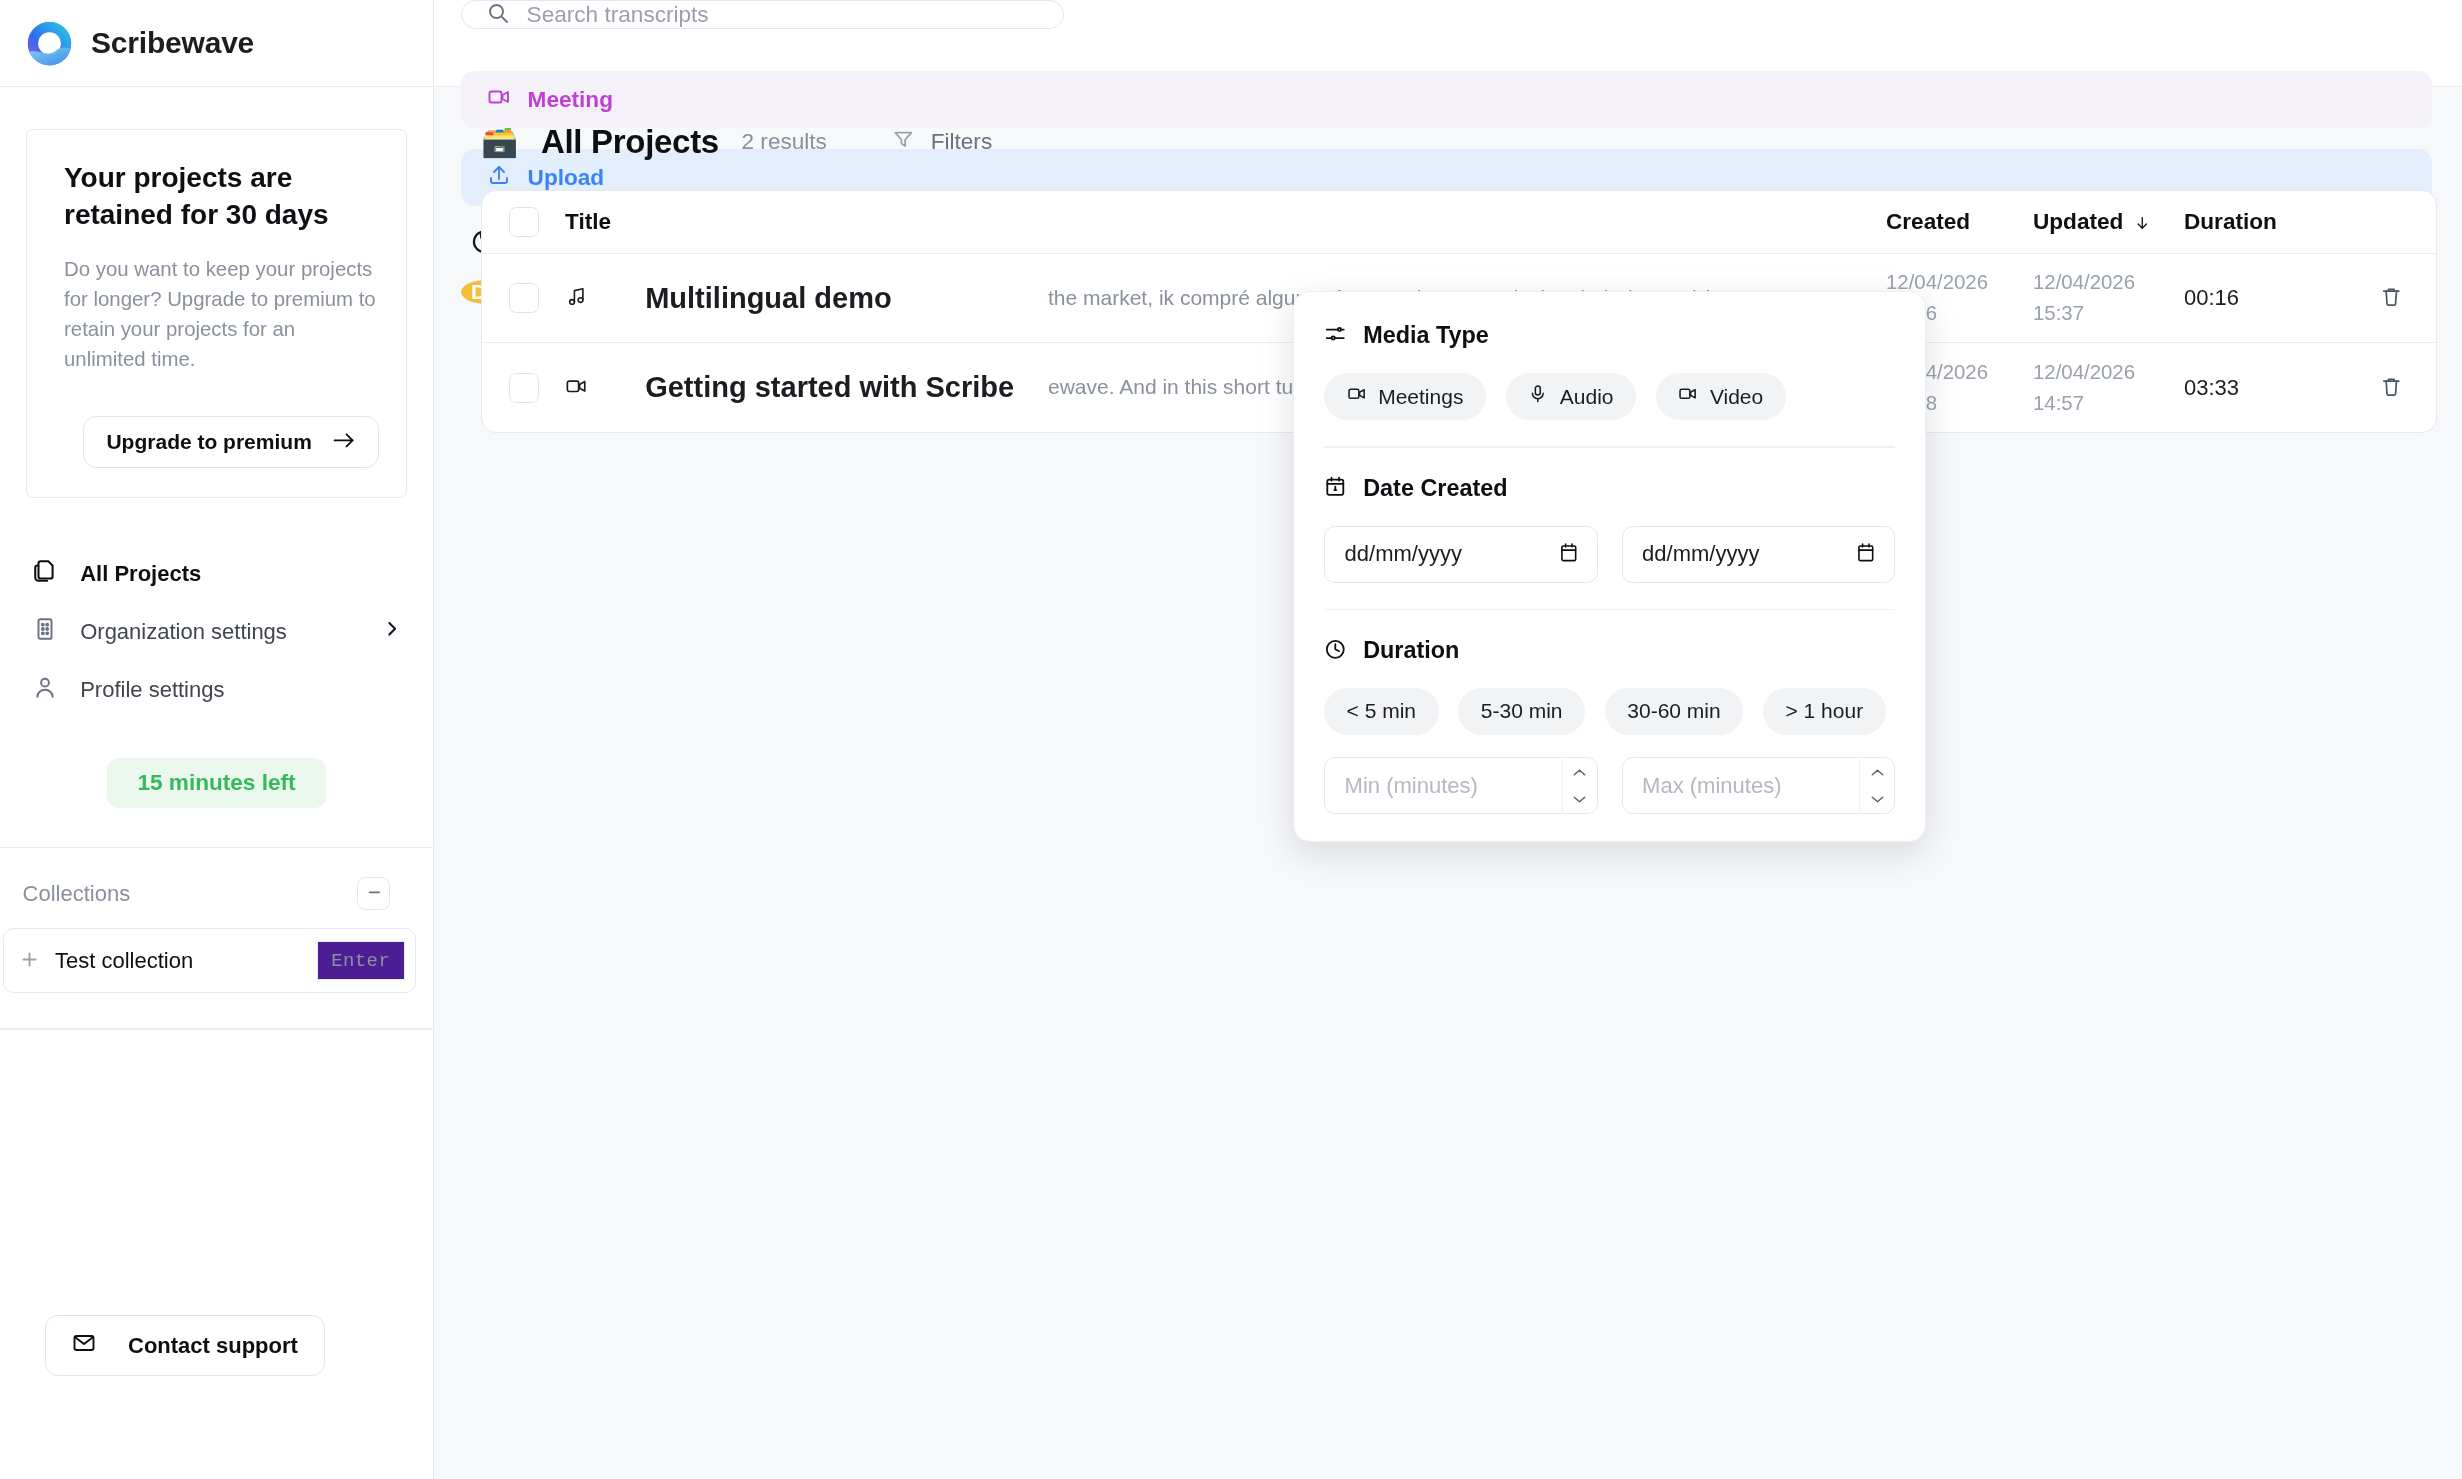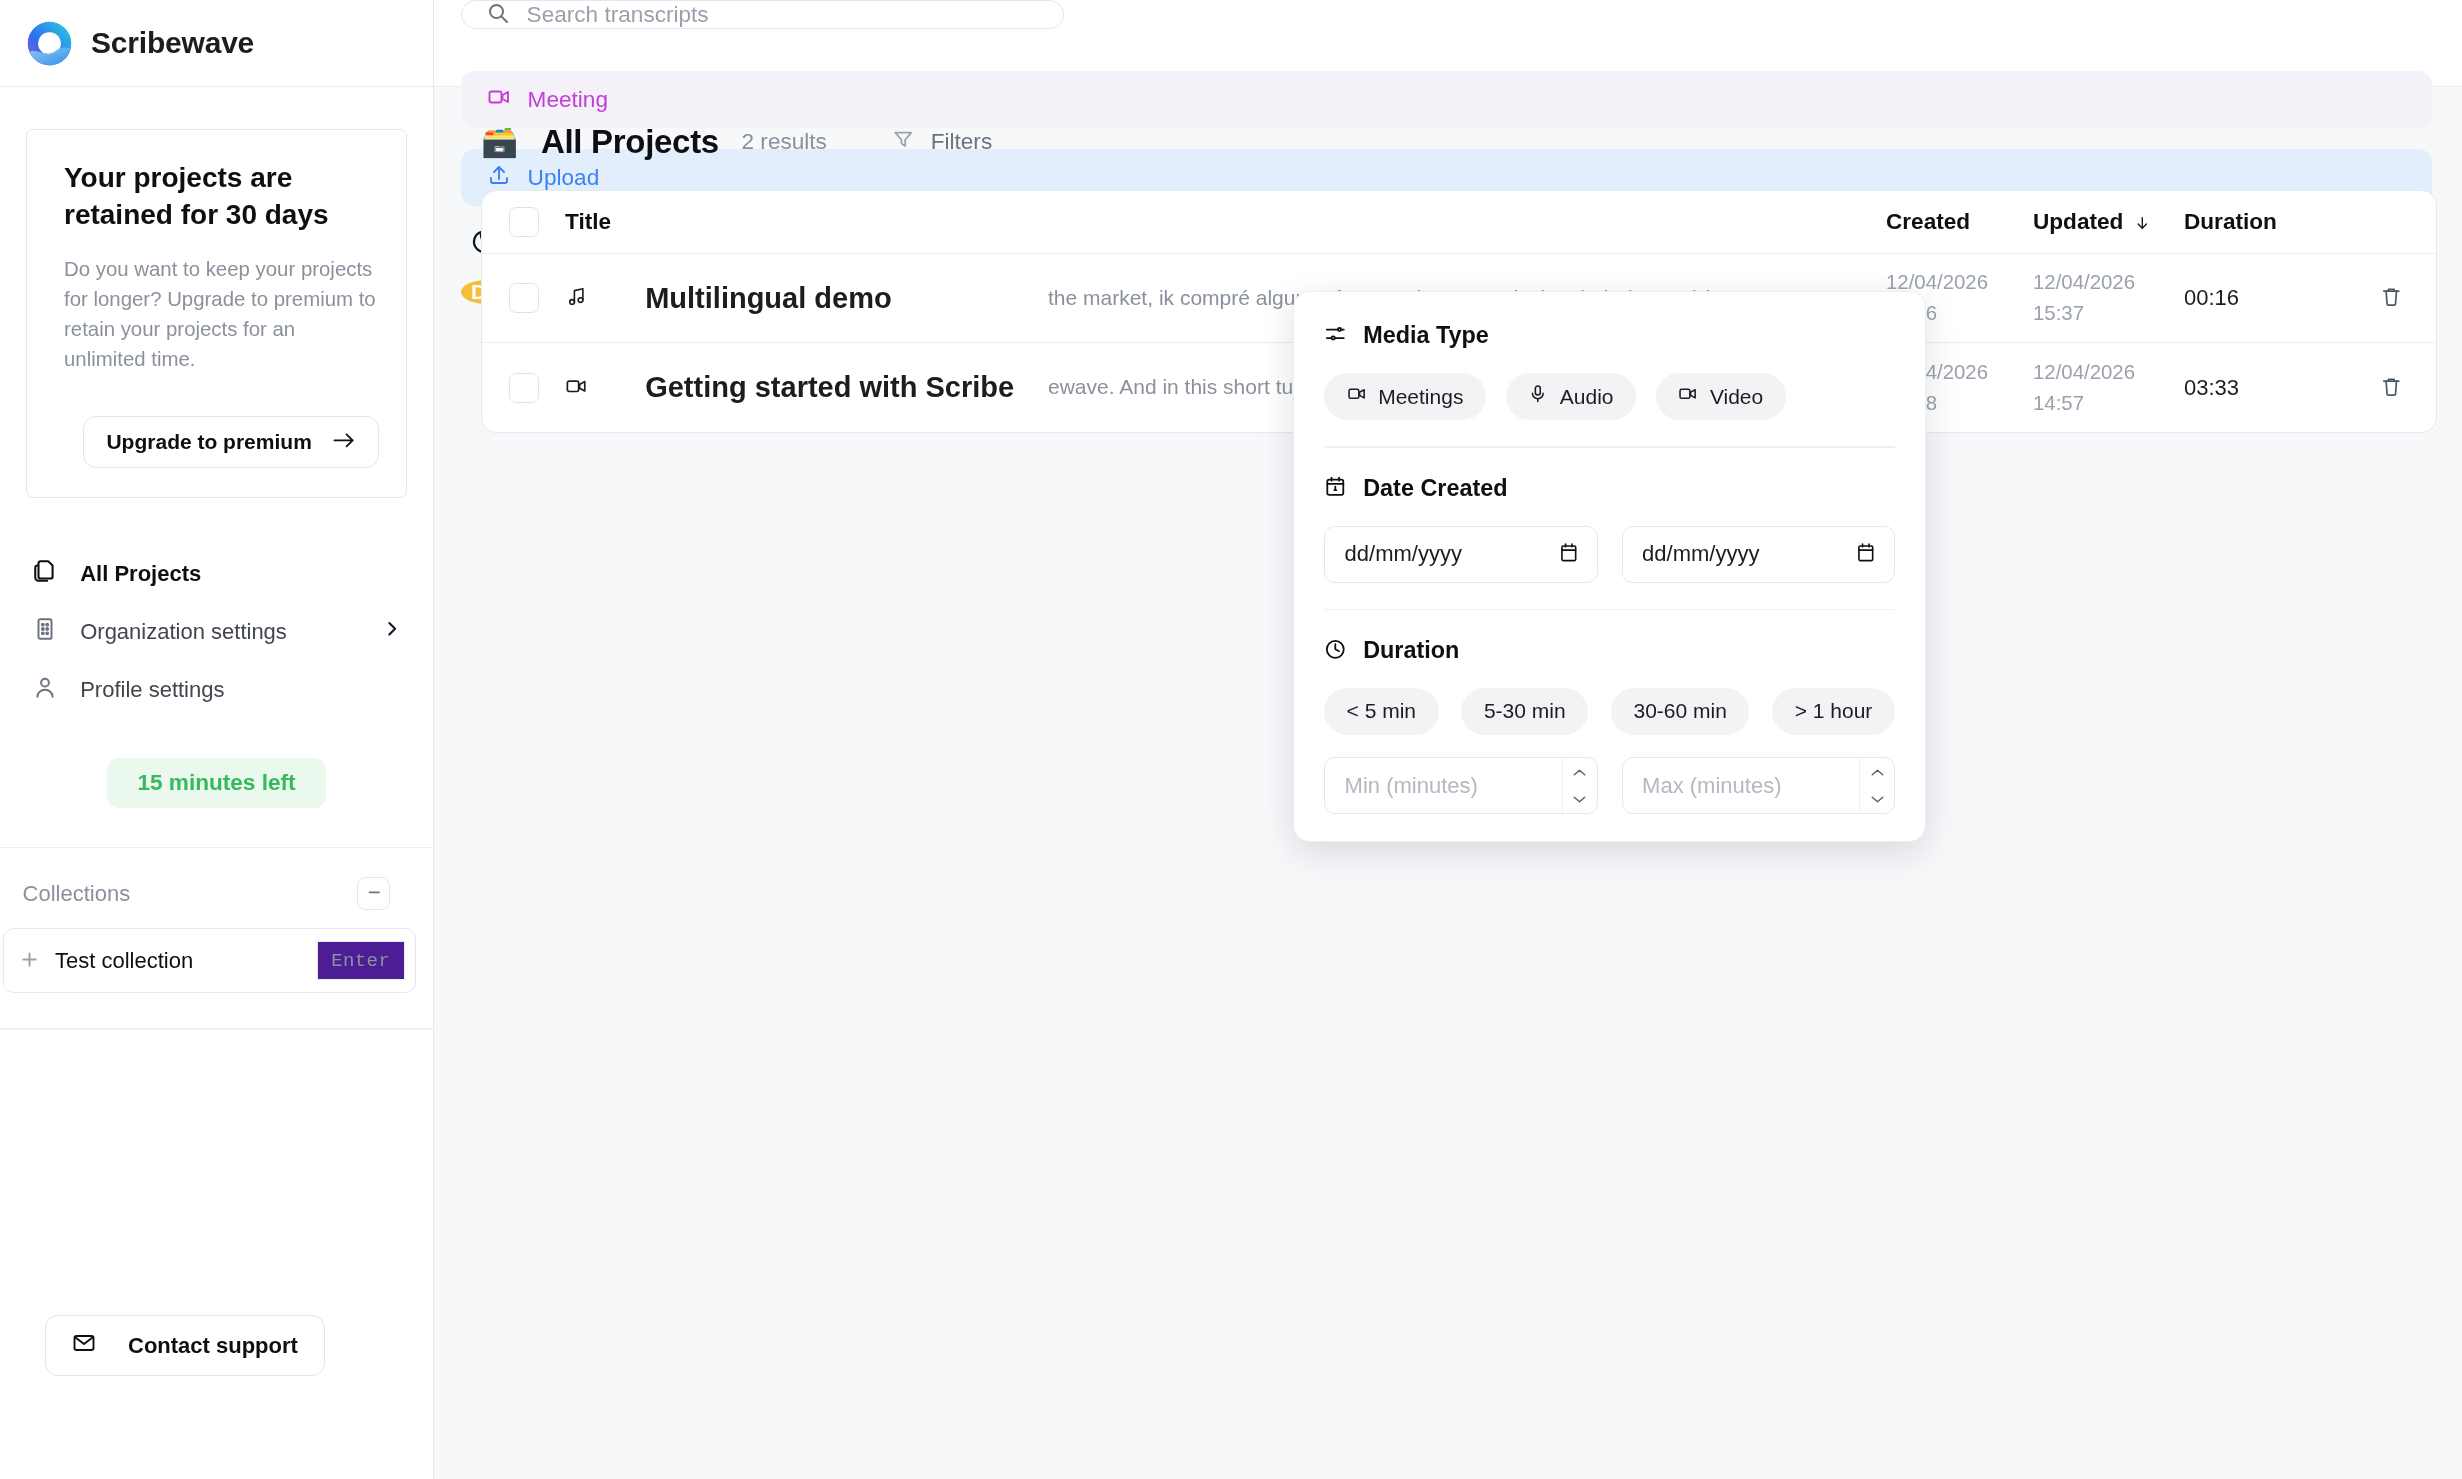--- a/index.html
+++ b/index.html
@@ -108,21 +108,21 @@
   .search-input {
     border: none; outline: none; background: transparent;
     font-size: 22.6px; color: #0d0f12; width: 100%;
     font-family: "Liberation Sans", sans-serif;
   }
   .search-input::placeholder { color: #9aa1ac; }
   .top-spacer { flex: 1; }
   .pill-btn {
     display: inline-flex; align-items: center; gap: 16.6px;
     border: none; border-radius: 13.6px; padding: 13.6px 26px;
-    font-size: 22.6px; font-weight: 400; cursor: pointer;
+    font-size: 22.6px; font-weight: 700; cursor: pointer;
     font-family: "Liberation Sans", sans-serif;
   }
   .pill-meeting { background: #f4f1f8; color: #c13fd6; }
   .pill-upload { background: #e3eefd; color: #3b82f6; }
   .icon-btn { width: 47px; height: 47px; display: flex; align-items: center; justify-content: center; cursor: pointer; background: none; border: none; }
   .avatar {
     width: 51px; height: 51px; border-radius: 50%; background: #f5be3a;
     color: #fff; font-size: 21px; font-weight: 600;
     display: flex; align-items: center; justify-content: center; cursor: pointer;
     letter-spacing: 0.4px;
@@ -198,21 +198,21 @@
     border: none; outline: none; background: transparent; width: 100%;
     font-size: 22px; color: #1b1d21; font-family: "Liberation Sans", sans-serif;
   }
   .num-input::placeholder { color: #b3b9c2; }
   .spinner {
     flex: 0 0 35px; height: 57px; border-left: 1.5px solid #eef0f3;
     display: flex; flex-direction: column; align-items: center; justify-content: center;
     gap: 10.6px; cursor: pointer;
   }
   .spin-arrow { color: #55606e; font-size: 16.6px; line-height: 1; }
-  .duration-chips { margin-bottom: 22.6px; justify-content: space-between; }
+  .duration-chips { margin-bottom: 22.6px; }
 </style>
 </head>
 <body>
 
 <div class="app">
 
   <aside class="sidebar">
 
     <div class="brand">
       <span class="logo-mark">

